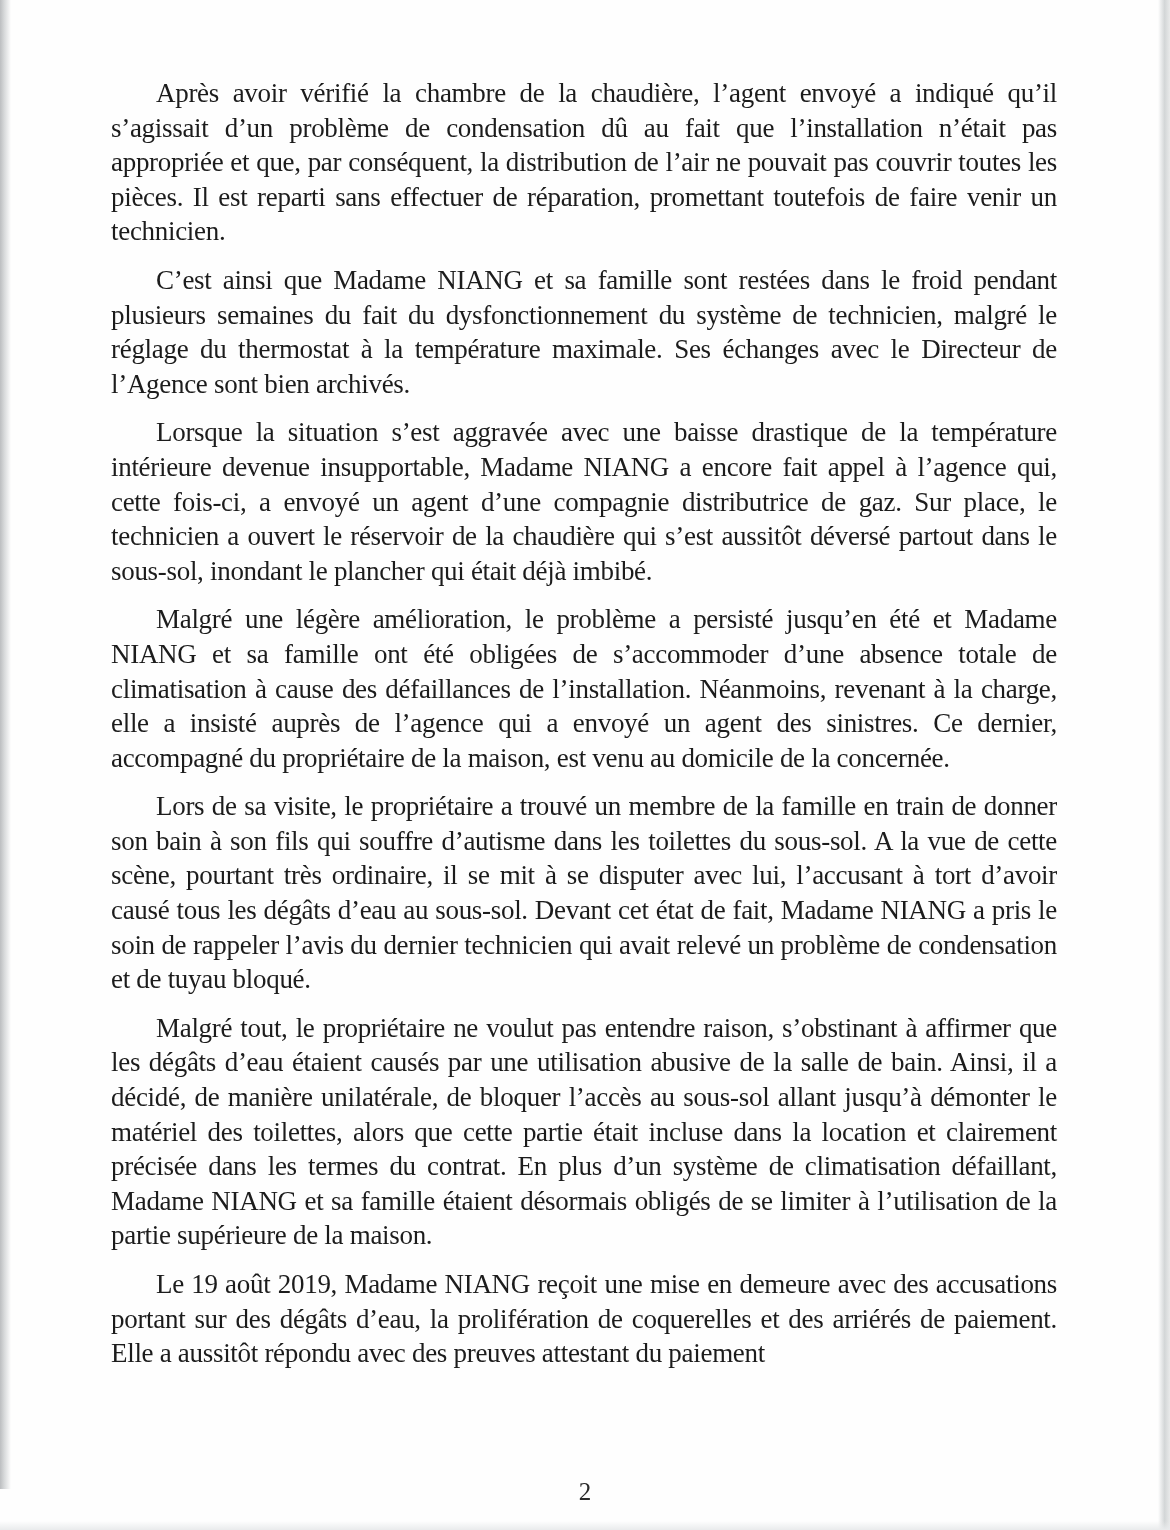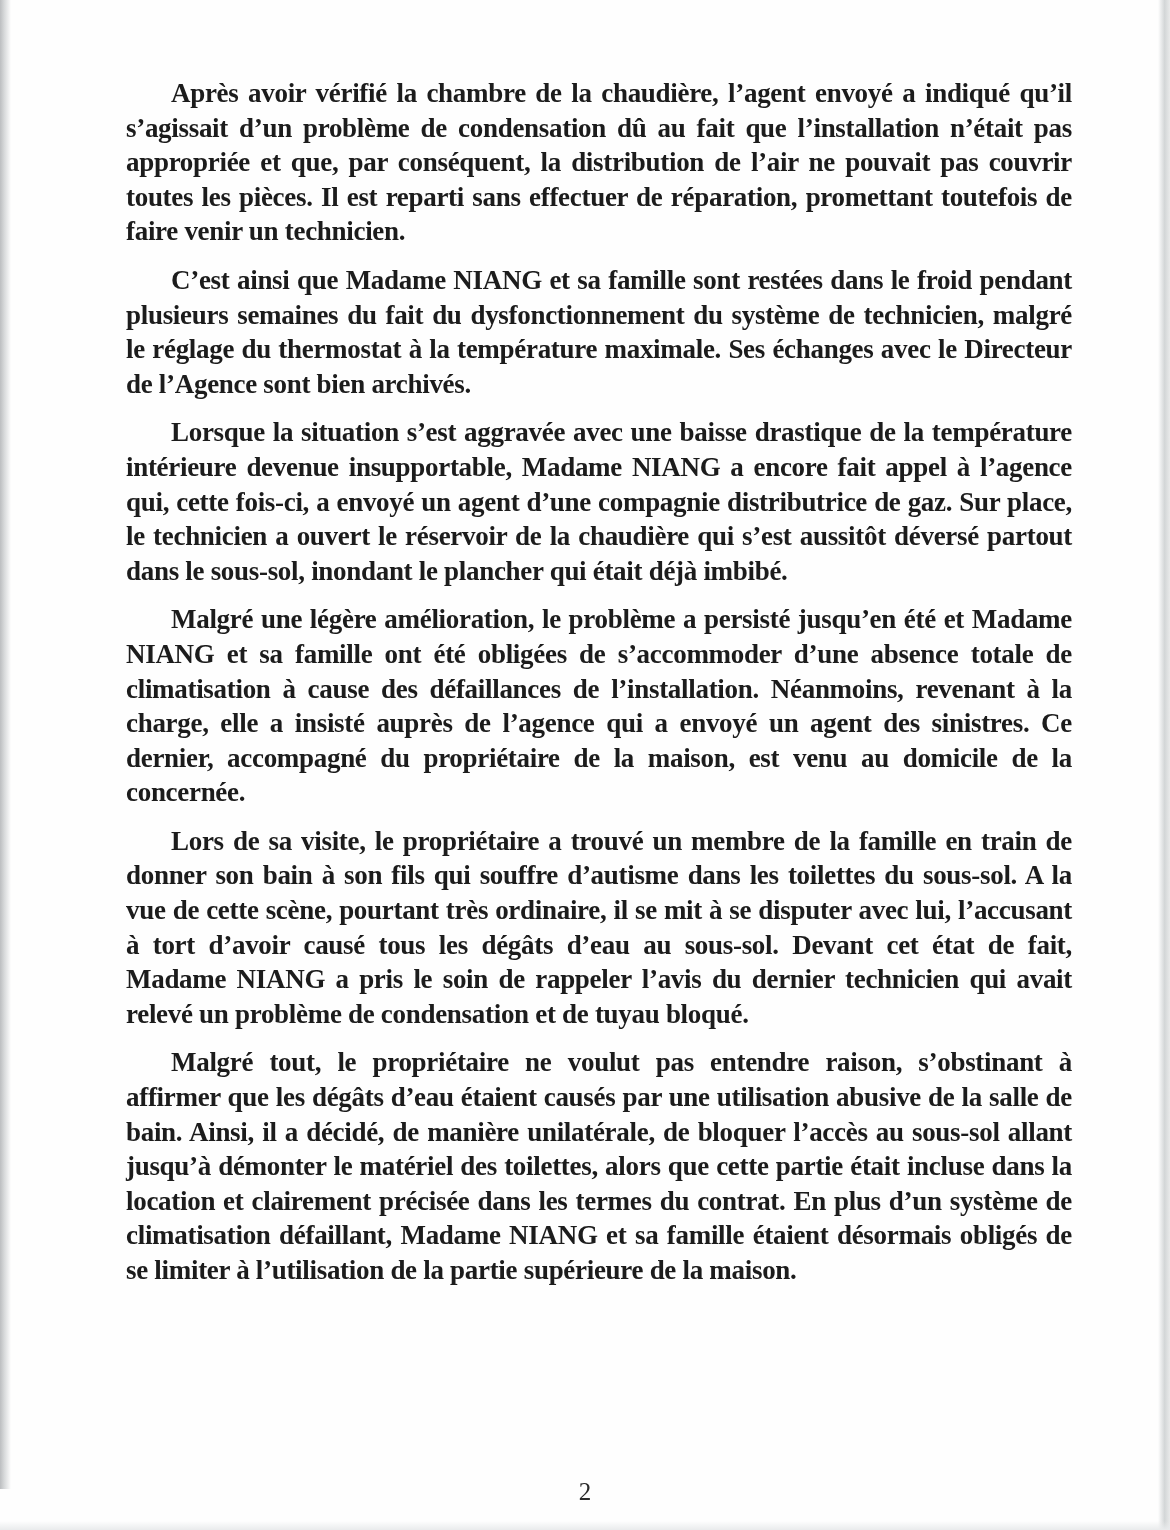--- a/index.html
+++ b/index.html
@@ -32,24 +32,23 @@
     background: linear-gradient(to right, rgba(255,255,255,0) 0%, #d3d6d7 55%, #e9eaea 100%);
   }
   .edge-bottom {
     position: absolute;
     left: 0; right: 0; bottom: 0;
     height: 9px;
     background: linear-gradient(to bottom, rgba(255,255,255,0) 0%, #e9ebec 100%);
   }
   .text-block {
     position: absolute;
-    left: 126px;
+    left: 111px;
     top: 76px;
     width: 946px;
-    font-weight: bold;
   }
   .para {
     margin: 0 0 14px 0;
     font-size: 27px;
     line-height: 34.6px;
     letter-spacing: -0.3px;
     text-align: justify;
     text-indent: 45px;
     text-justify: inter-word;
   }
@@ -70,16 +69,17 @@
   <div class="edge-right"></div>
   <div class="edge-bottom"></div>
 
   <div class="text-block">
     <p class="para">Après avoir vérifié la chambre de la chaudière, l’agent envoyé a indiqué qu’il s’agissait d’un problème de condensation dû au fait que l’installation n’était pas appropriée et que, par conséquent, la distribution de l’air ne pouvait pas couvrir toutes les pièces. Il est reparti sans effectuer de réparation, promettant toutefois de faire venir un technicien.</p>
     <p class="para">C’est ainsi que Madame NIANG et sa famille sont restées dans le froid pendant plusieurs semaines du fait du dysfonctionnement du système de technicien, malgré le réglage du thermostat à la température maximale. Ses échanges avec le Directeur de l’Agence sont bien archivés.</p>
     <p class="para">Lorsque la situation s’est aggravée avec une baisse drastique de la température intérieure devenue insupportable, Madame NIANG a encore fait appel à l’agence qui, cette fois-ci, a envoyé un agent d’une compagnie distributrice de gaz. Sur place, le technicien a ouvert le réservoir de la chaudière qui s’est aussitôt déversé partout dans le sous-sol, inondant le plancher qui était déjà imbibé.</p>
     <p class="para">Malgré une légère amélioration, le problème a persisté jusqu’en été et Madame NIANG et sa famille ont été obligées de s’accommoder d’une absence totale de climatisation à cause des défaillances de l’installation. Néanmoins, revenant à la charge, elle a insisté auprès de l’agence qui a envoyé un agent des sinistres. Ce dernier, accompagné du propriétaire de la maison, est venu au domicile de la concernée.</p>
     <p class="para">Lors de sa visite, le propriétaire a trouvé un membre de la famille en train de donner son bain à son fils qui souffre d’autisme dans les toilettes du sous-sol. A la vue de cette scène, pourtant très ordinaire, il se mit à se disputer avec lui, l’accusant à tort d’avoir causé tous les dégâts d’eau au sous-sol. Devant cet état de fait, Madame NIANG a pris le soin de rappeler l’avis du dernier technicien qui avait relevé un problème de condensation et de tuyau bloqué.</p>
     <p class="para">Malgré tout, le propriétaire ne voulut pas entendre raison, s’obstinant à affirmer que les dégâts d’eau étaient causés par une utilisation abusive de la salle de bain. Ainsi, il a décidé, de manière unilatérale, de bloquer l’accès au sous-sol allant jusqu’à démonter le matériel des toilettes, alors que cette partie était incluse dans la location et clairement précisée dans les termes du contrat. En plus d’un système de climatisation défaillant, Madame NIANG et sa famille étaient désormais obligés de se limiter à l’utilisation de la partie supérieure de la maison.</p>
+    <p class="para">Le 19 août 2019, Madame NIANG reçoit une mise en demeure avec des accusations portant sur des dégâts d’eau, la prolifération de coquerelles et des arriérés de paiement. Elle a aussitôt répondu avec des preuves attestant du paiement</p>
   </div>
 
   <div class="page-number">2</div>
 </div>
 
 </body></html>

